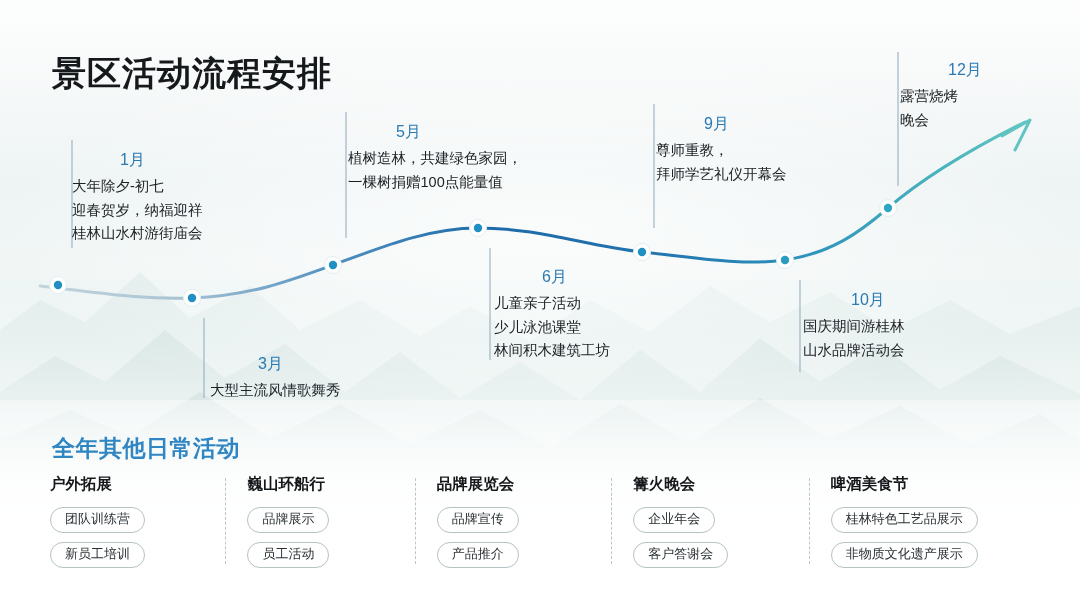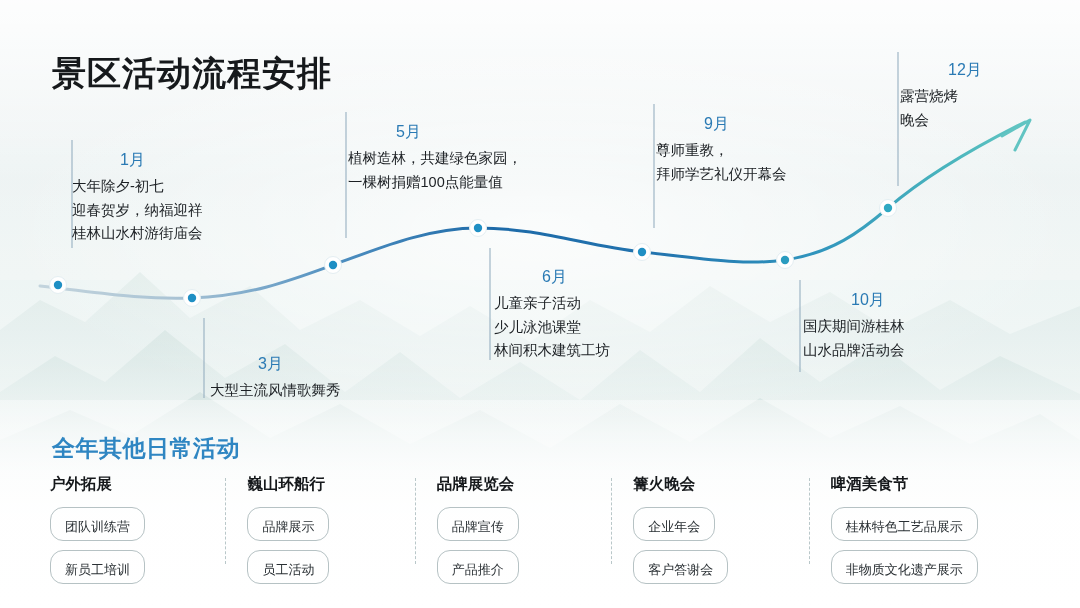--- a/index.html
+++ b/index.html
@@ -116,21 +116,21 @@
     font-size: 15.5px;
     font-weight: bold;
     color: #15181b;
     margin-bottom: 12px;
     white-space: nowrap;
   }
   .pill {
     display: inline-block;
     border: 1px solid #b6c2c4;
     border-radius: 13px;
-    padding: 12px 14px 5px;
+    padding: 4px 14px 5px;
     font-size: 13px;
     color: #2a3034;
     background: rgba(255,255,255,.30);
     margin-bottom: 9px;
     white-space: nowrap;
     line-height: 1.15;
   }
 </style>
 </head>
 <body>

